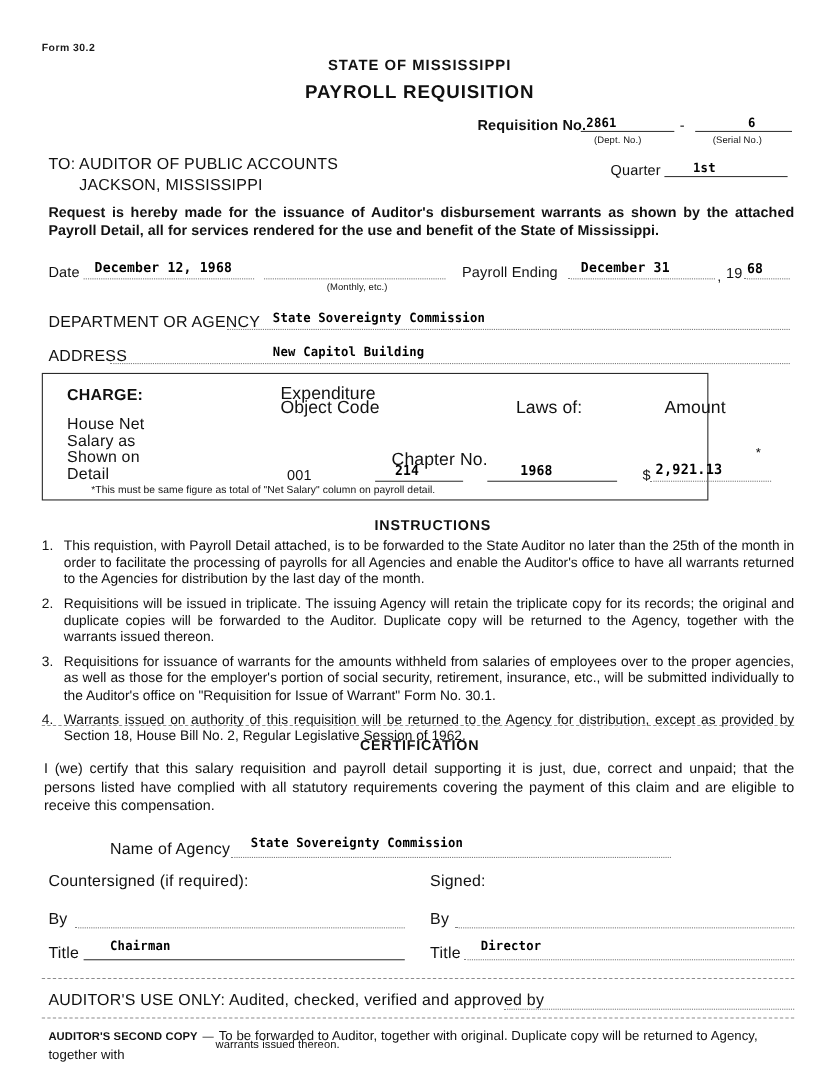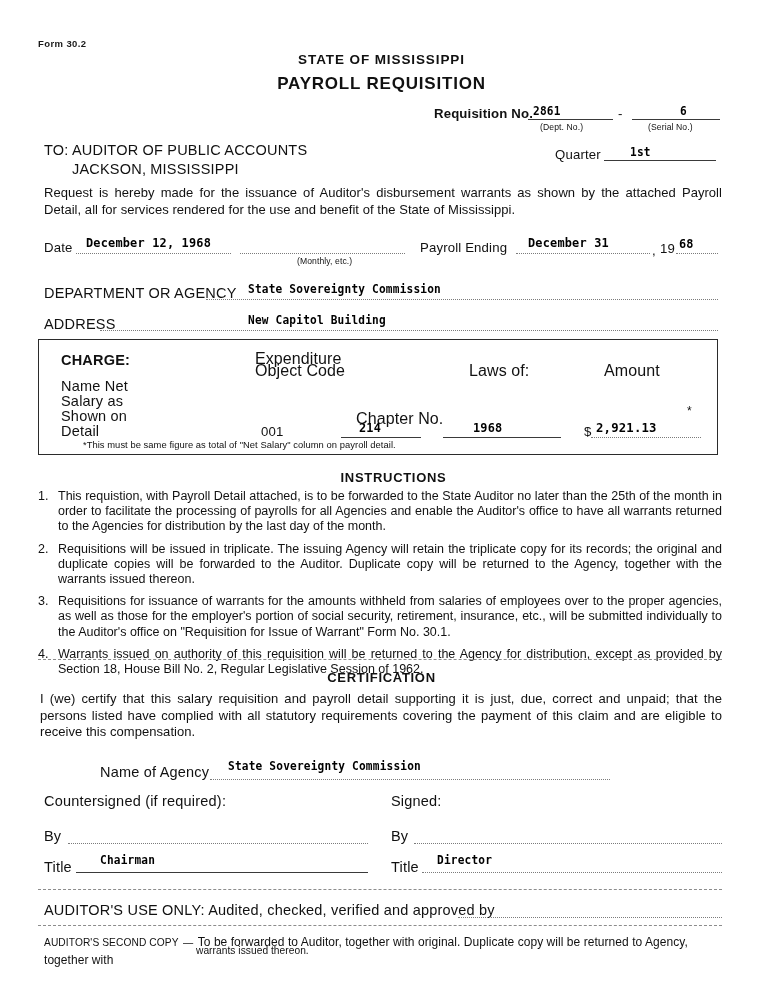--- a/index.html
+++ b/index.html
@@ -145,21 +145,21 @@
   <div class="abs tiny" style="left:540px; top:122px;">(Dept. No.)</div>
   <div class="abs tiny" style="left:648px; top:122px;">(Serial No.)</div>
 
   <div class="abs lbl" style="left:555px; top:147px;">Quarter</div>
   <div class="abs typed" style="left:630px; top:145px;">1st</div>
   <div class="abs rule" style="left:604px; top:160px; width:112px;"></div>
 
   <div class="abs lbl-lg" style="left:44px; top:142px;">TO: AUDITOR OF PUBLIC ACCOUNTS</div>
   <div class="abs lbl-lg" style="left:72px; top:161px;">JACKSON, MISSISSIPPI</div>
 
-  <div class="abs body-text" style="left:44px; top:185px; width:678px;">Request is hereby made for the issuance of Auditor's disbursement warrants as shown by the attached Payroll Detail, all for services rendered for the use and benefit of the State of Mississippi.</div>
+  <div class="abs body-text" style="left:44px; top:185px; width:678px;font-weight:bold;">Request is hereby made for the issuance of Auditor's disbursement warrants as shown by the attached Payroll Detail, all for services rendered for the use and benefit of the State of Mississippi.</div>
 
   <div class="abs lbl" style="left:44px; top:240px;">Date</div>
   <div class="abs typed" style="left:86px; top:235px; font-size:12.4px;">December 12, 1968</div>
   <div class="abs rule-dotty" style="left:76px; top:253px; width:155px;"></div>
   <div class="abs rule-dotty" style="left:240px; top:253px; width:165px;"></div>
   <div class="abs tiny" style="left:297px; top:256px;">(Monthly, etc.)</div>
 
   <div class="abs lbl" style="left:420px; top:240px;">Payroll Ending</div>
   <div class="abs typed" style="left:528px; top:235px; font-size:12.4px;">December 31</div>
   <div class="abs rule-dotty" style="left:516px; top:253px; width:134px;"></div>
@@ -169,31 +169,31 @@
   <div class="abs rule-dotty" style="left:676px; top:253px; width:42px;"></div>
 
   <div class="abs lbl-lg" style="left:44px; top:285px;">DEPARTMENT OR AGENCY</div>
   <div class="abs typed" style="left:248px; top:282px;">State Sovereignty Commission</div>
   <div class="abs rule-dotty" style="left:206px; top:299px; width:512px;"></div>
 
   <div class="abs lbl-lg" style="left:44px; top:316px;">ADDRESS</div>
   <div class="abs typed" style="left:248px; top:313px;">New Capitol Building</div>
   <div class="abs rule-dotty" style="left:100px; top:330px; width:618px;"></div>
 
-  <div class="abs charge-box" style="left:38px; top:339px; width:680px; height:116px;">
+  <div class="abs charge-box" style="left:38px; top:339px; width:606px; height:116px;">
 
     <div class="abs lbl-lg bold" style="left:22px; top:12px;">CHARGE:</div>
 
     <div class="abs small" style="left:216px; top:10px;">Expenditure</div>
     <div class="abs small" style="left:216px; top:22px;">Object Code</div>
     <div class="abs small" style="left:317px; top:22px;margin-top:48px;">Chapter No.</div>
     <div class="abs small" style="left:430px; top:22px;">Laws of:</div>
     <div class="abs small" style="left:565px; top:22px;">Amount</div>
 
-    <div class="abs lbl-lg" style="left:22px; top:38px;">Name Net</div>
+    <div class="abs lbl-lg" style="left:22px; top:38px;">House Net</div>
     <div class="abs lbl-lg" style="left:22px; top:53px;">Salary as</div>
     <div class="abs lbl-lg" style="left:22px; top:68px;">Shown on</div>
     <div class="abs lbl-lg" style="left:22px; top:83px;">Detail</div>
 
     <div class="abs lbl" style="left:222px; top:84px;">001</div>
 
     <div class="abs typed" style="left:320px; top:80px; font-size:12.4px;">214</div>
     <div class="abs rule" style="left:302px; top:97px; width:80px;"></div>
 
     <div class="abs typed" style="left:434px; top:80px; font-size:12.4px;">1968</div>
@@ -257,19 +257,19 @@
   <div class="abs rule-dotty" style="left:422px; top:872px; width:300px;"></div>
 
   <div class="abs rule-dash" style="left:38px; top:889px; width:684px;"></div>
 
   <div class="abs lbl-lg" style="left:44px; top:902px;text-align:right;">AUDITOR'S USE ONLY: Audited, checked, verified and approved by</div>
   <div class="abs rule-dotty" style="left:458px; top:917px; width:264px;"></div>
 
   <div class="abs rule-dash" style="left:38px; top:925px; width:684px;"></div>
 
   <div class="abs" style="left:44px; top:932px; width:680px;">
-    <span style="font-size:10.2px; font-weight:400; letter-spacing:.1px;">AUDITOR'S SECOND COPY</span>
+    <span style="font-size:10.2px; font-weight:700; letter-spacing:.1px;">AUDITOR'S SECOND COPY</span>
     <span style="font-size:10.2px;">—</span>
     <span style="font-size:12px; letter-spacing:.05px;">To be forwarded to Auditor, together with original.  Duplicate copy will be returned to Agency, together with</span>
   </div>
   <div class="abs" style="left:196px; top:945px; font-size:10.2px; letter-spacing:.05px;">warrants issued thereon.</div>
 
 </div>
 
 </body></html>

